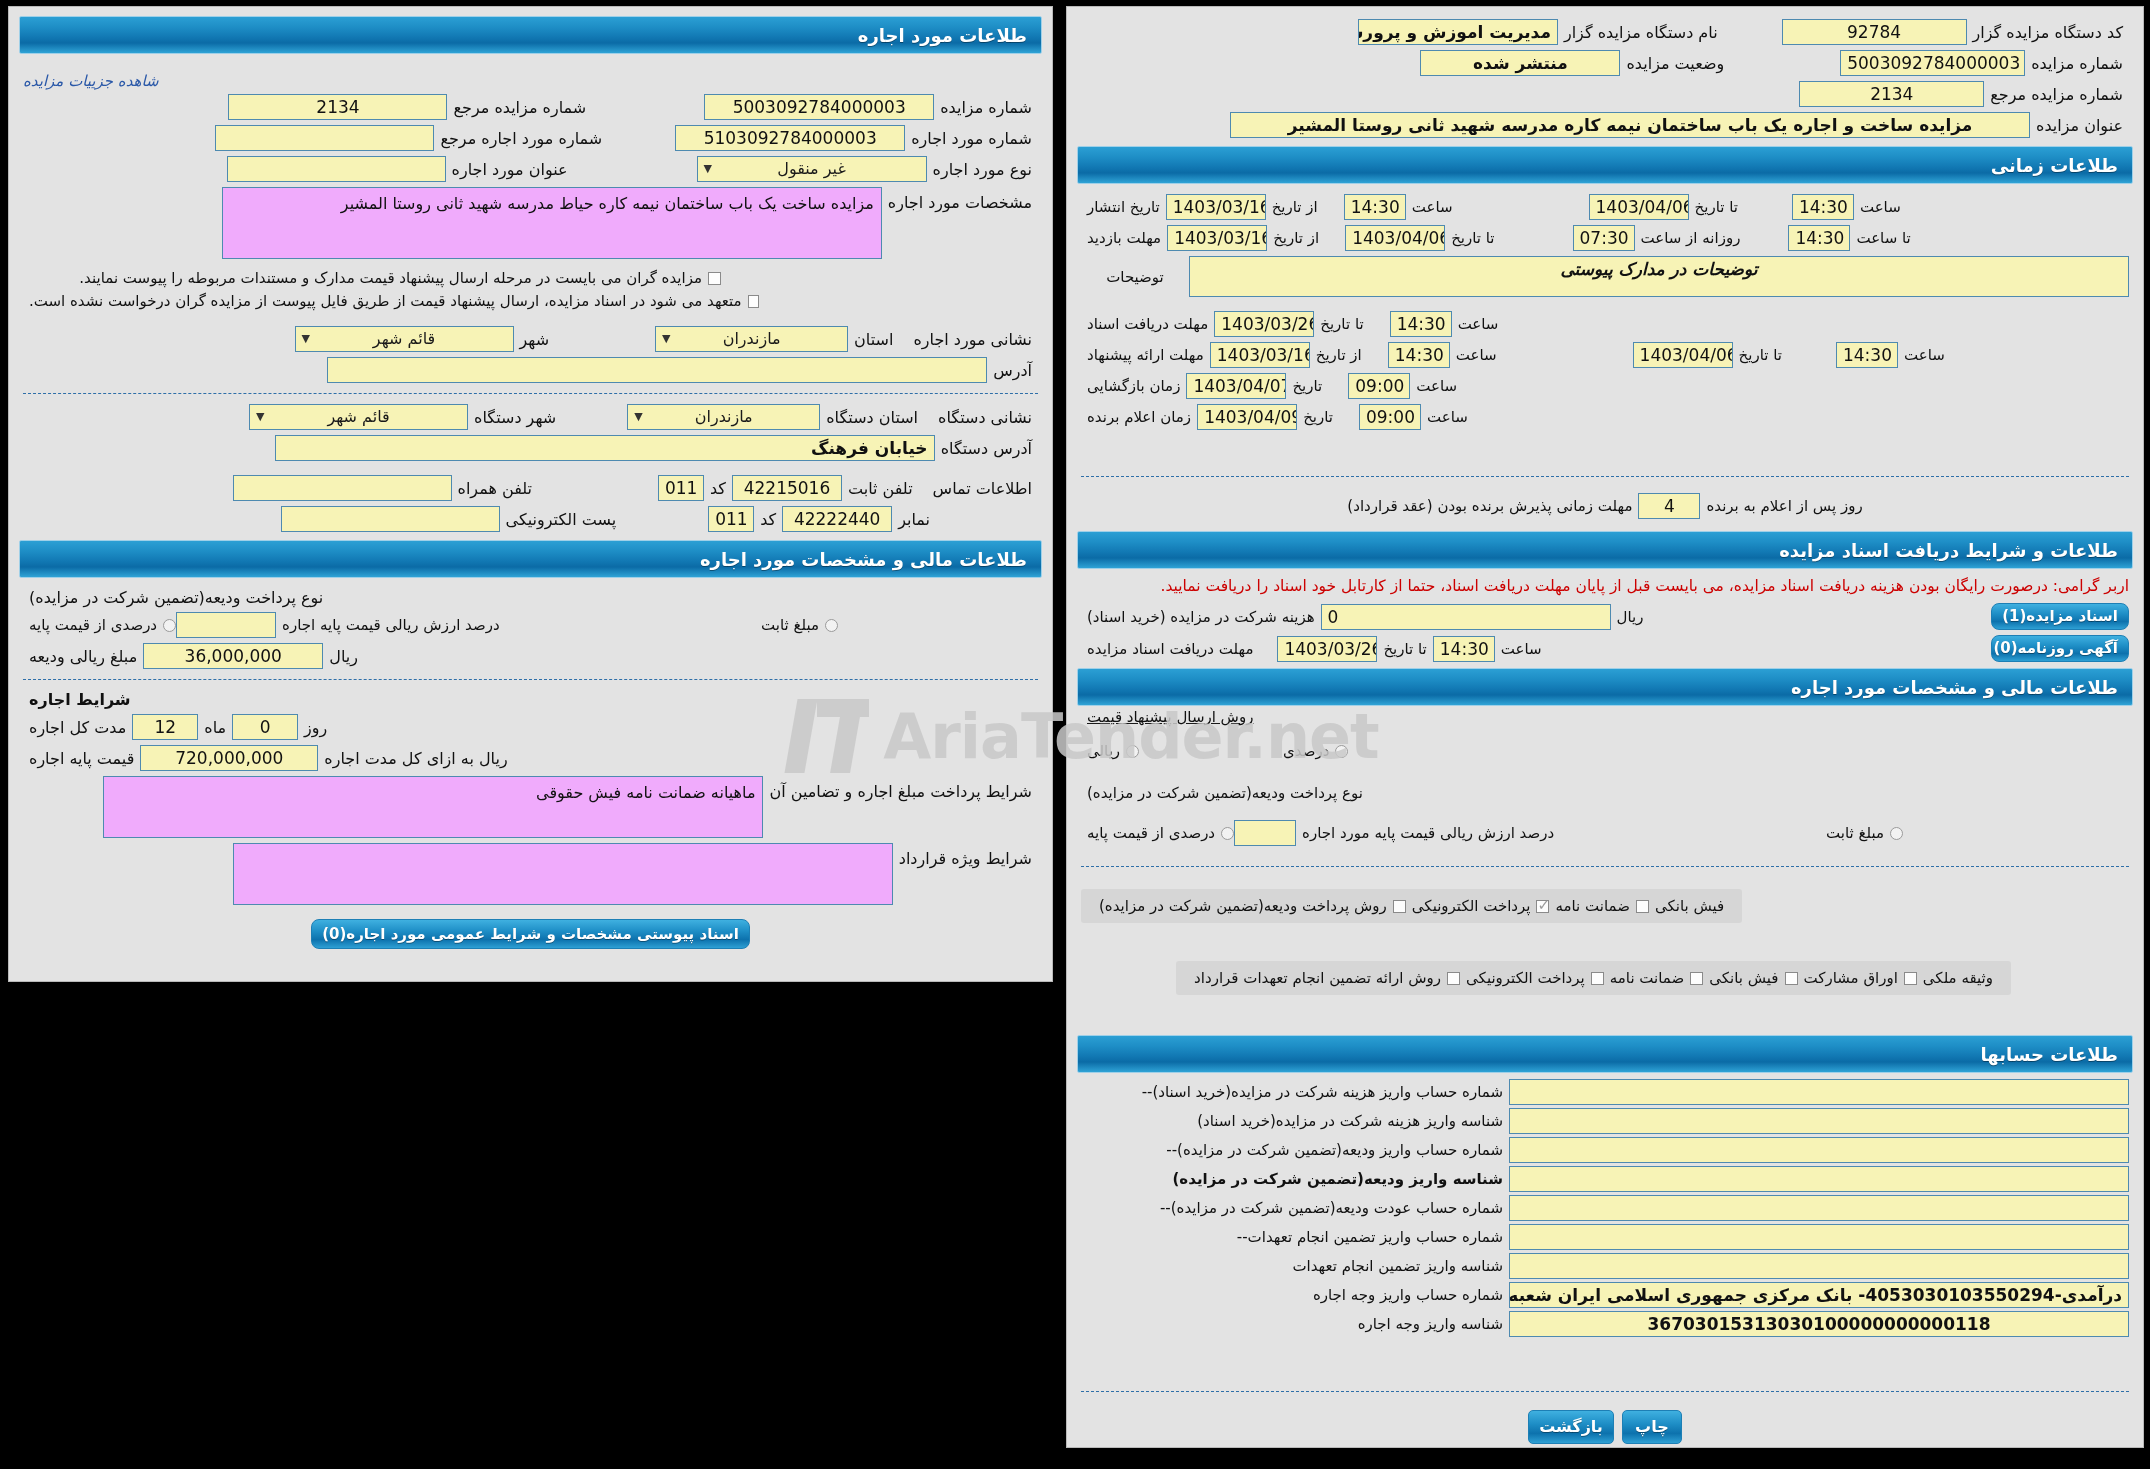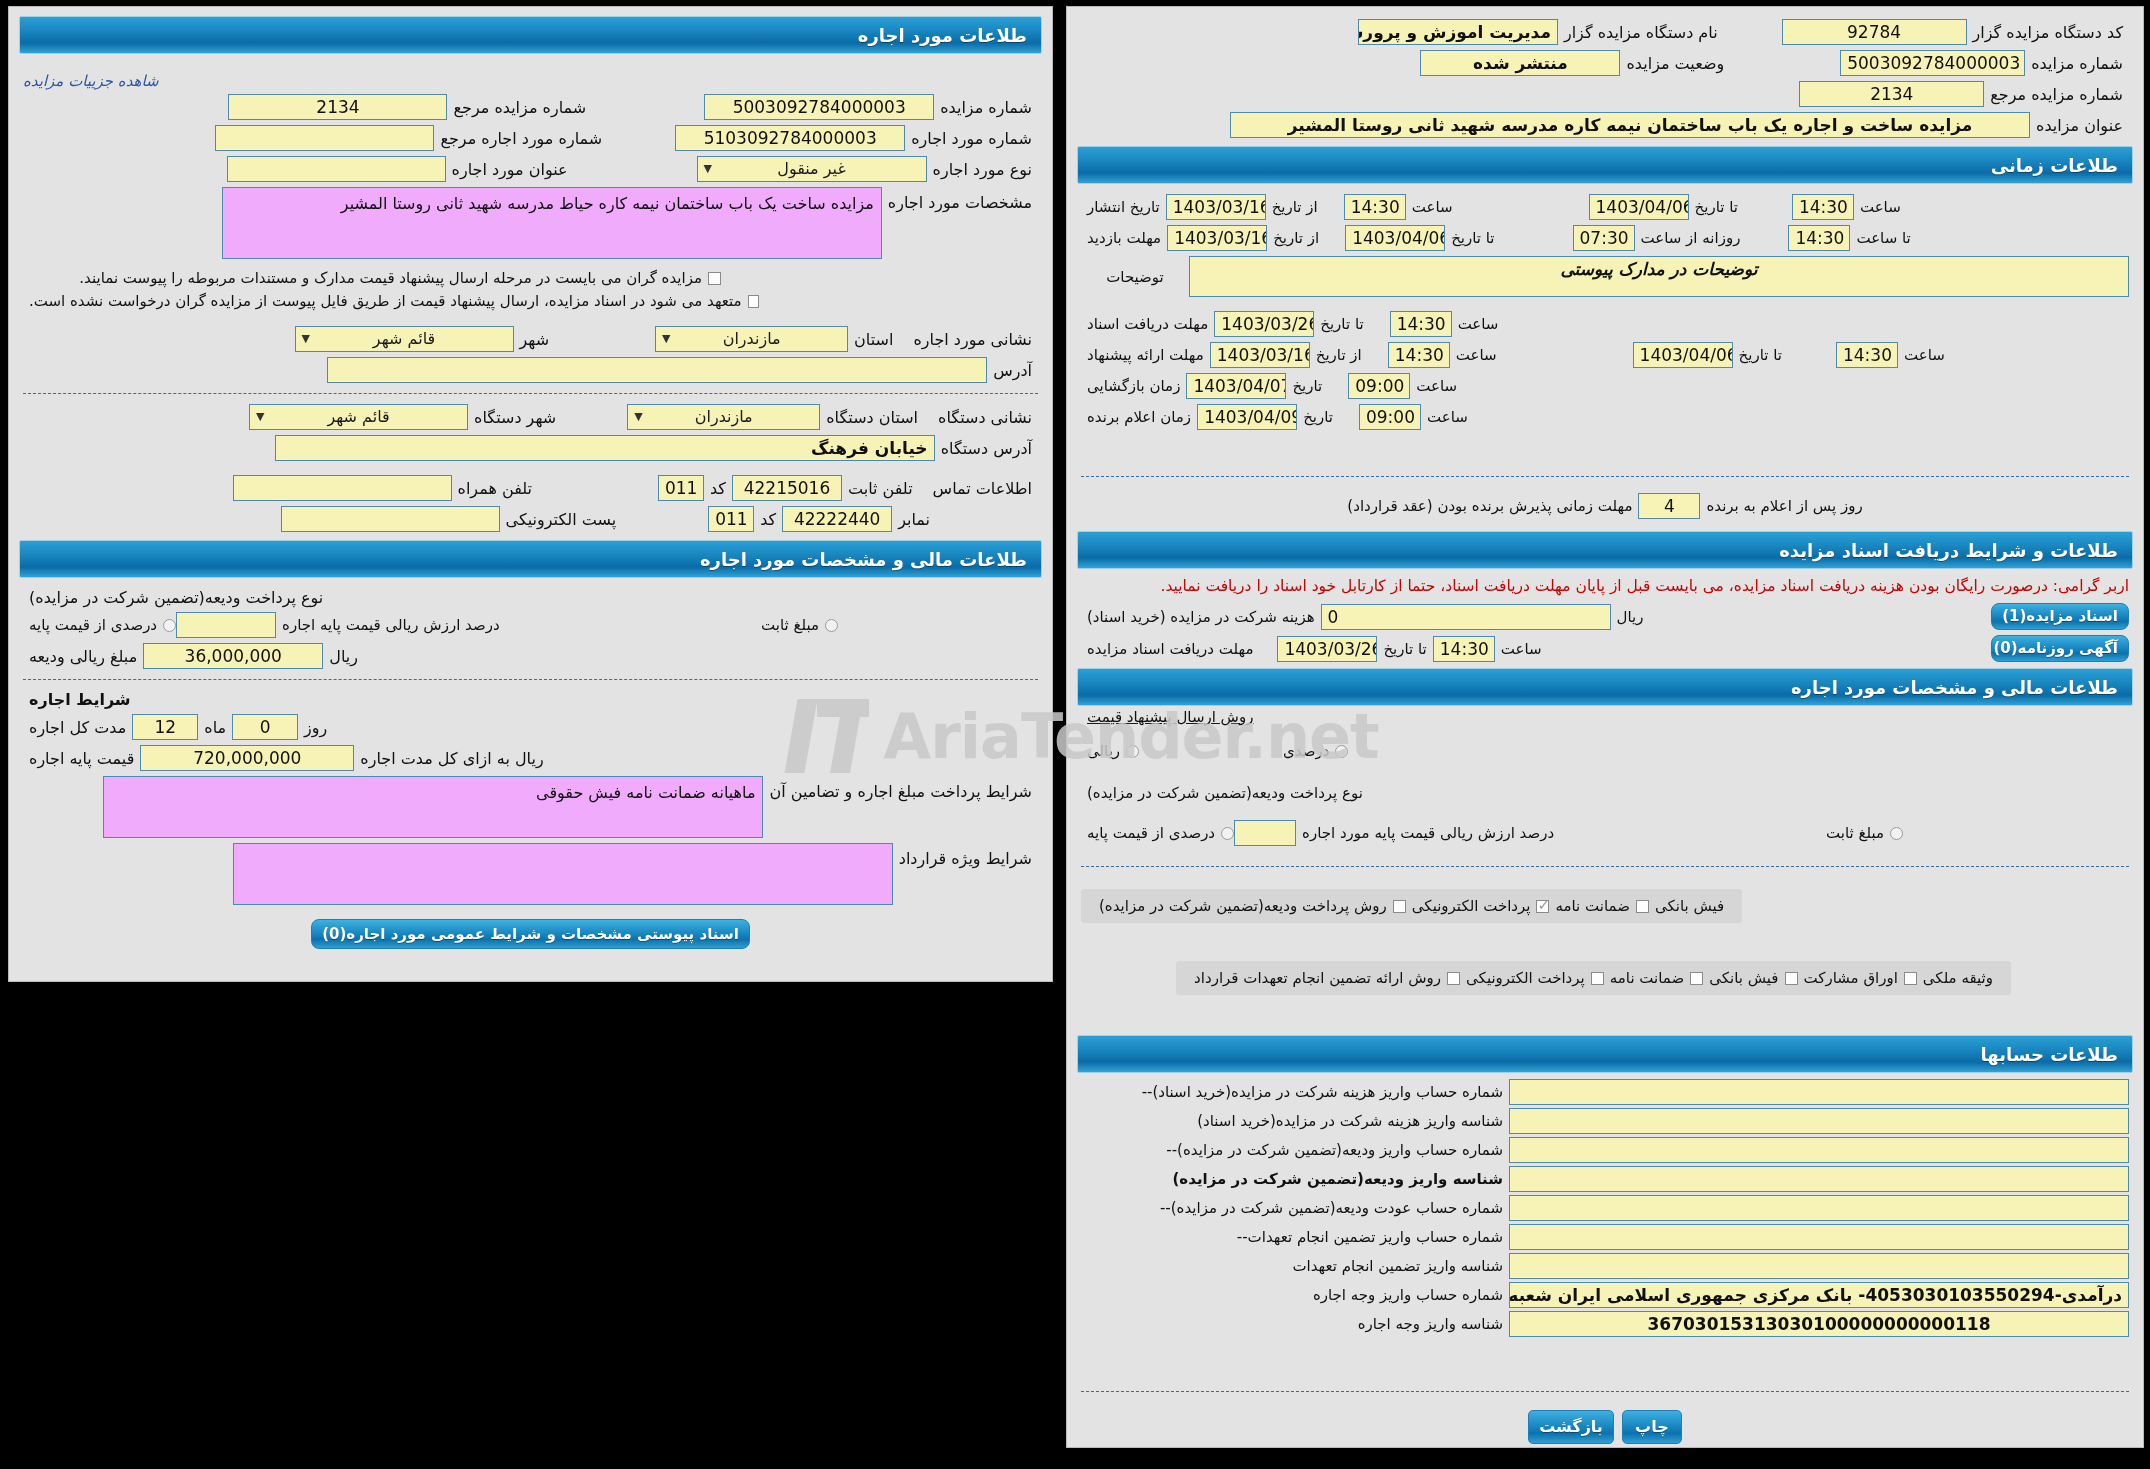--- a/index.html
+++ b/index.html
@@ -307,21 +307,21 @@
     <span class="lbl">روز</span>
     <div class="fld ltr" style="width:66px;">0</div>
     <span class="lbl">ماه</span>
     <div class="fld ltr" style="width:66px;">12</div>
     <span class="lbl">مدت کل اجاره</span>
   </div>
 
   <div class="row">
     <div class="sp"></div>
     <span class="lbl">ریال به ازای کل مدت اجاره</span>
-    <div class="fld ltr" style="width:214px;">720,000,000</div>
+    <div class="fld ltr" style="width:178px;">720,000,000</div>
     <span class="lbl">قیمت پایه اجاره</span>
   </div>
 
   <div class="row" style="align-items:flex-start;">
     <span class="lbl" style="padding-top:6px;">شرایط پرداخت مبلغ اجاره و تضامین آن</span>
     <div class="area bold" style="width:660px;height:62px;text-align:right;">ماهیانه      ضمانت نامه فیش حقوقی</div>
   </div>
 
   <div class="row" style="align-items:flex-start;">
     <span class="lbl" style="padding-top:6px;">شرایط ویژه قرارداد</span>

